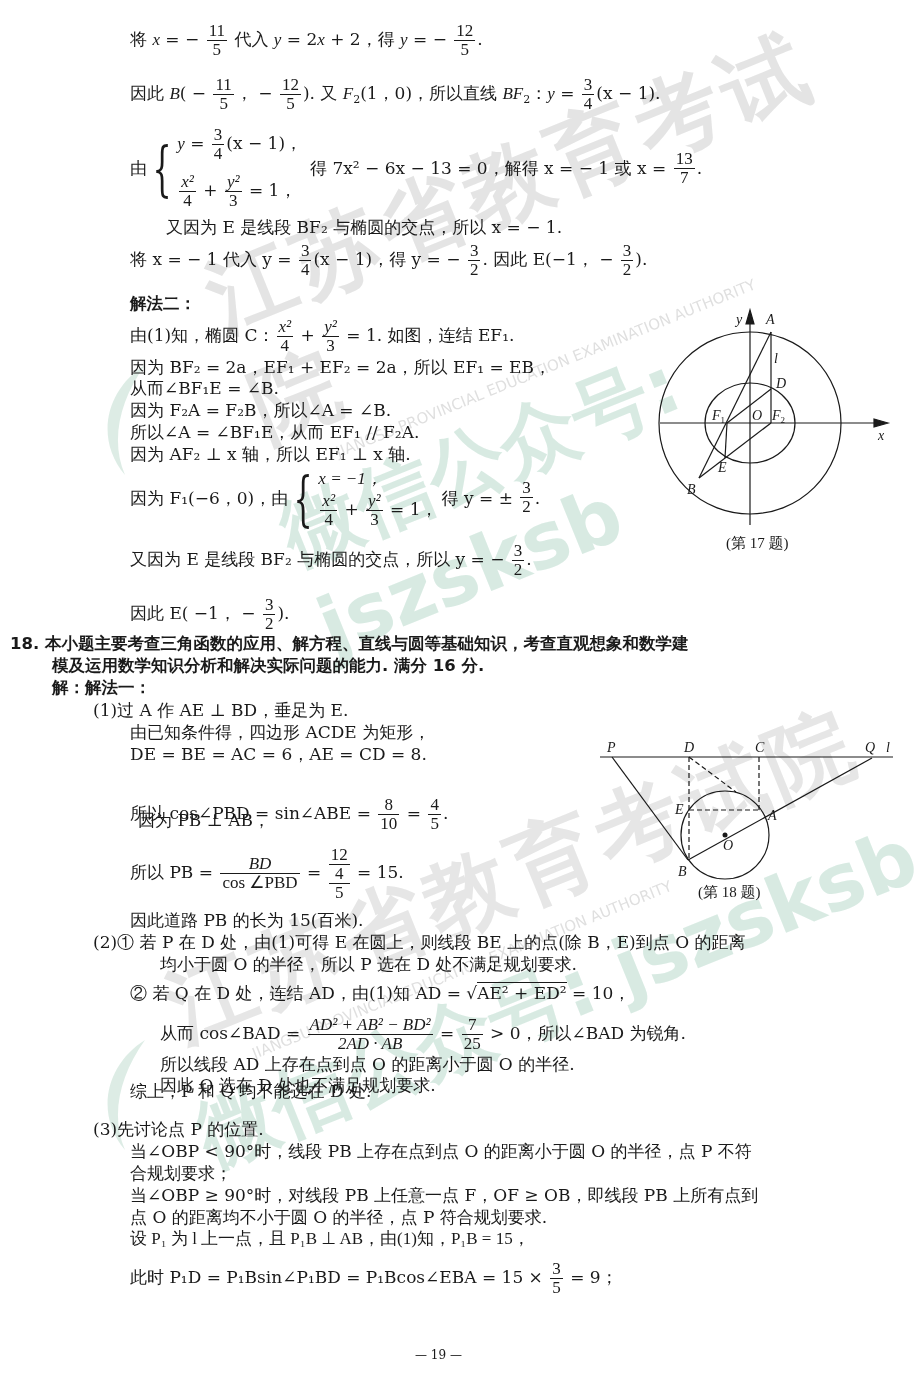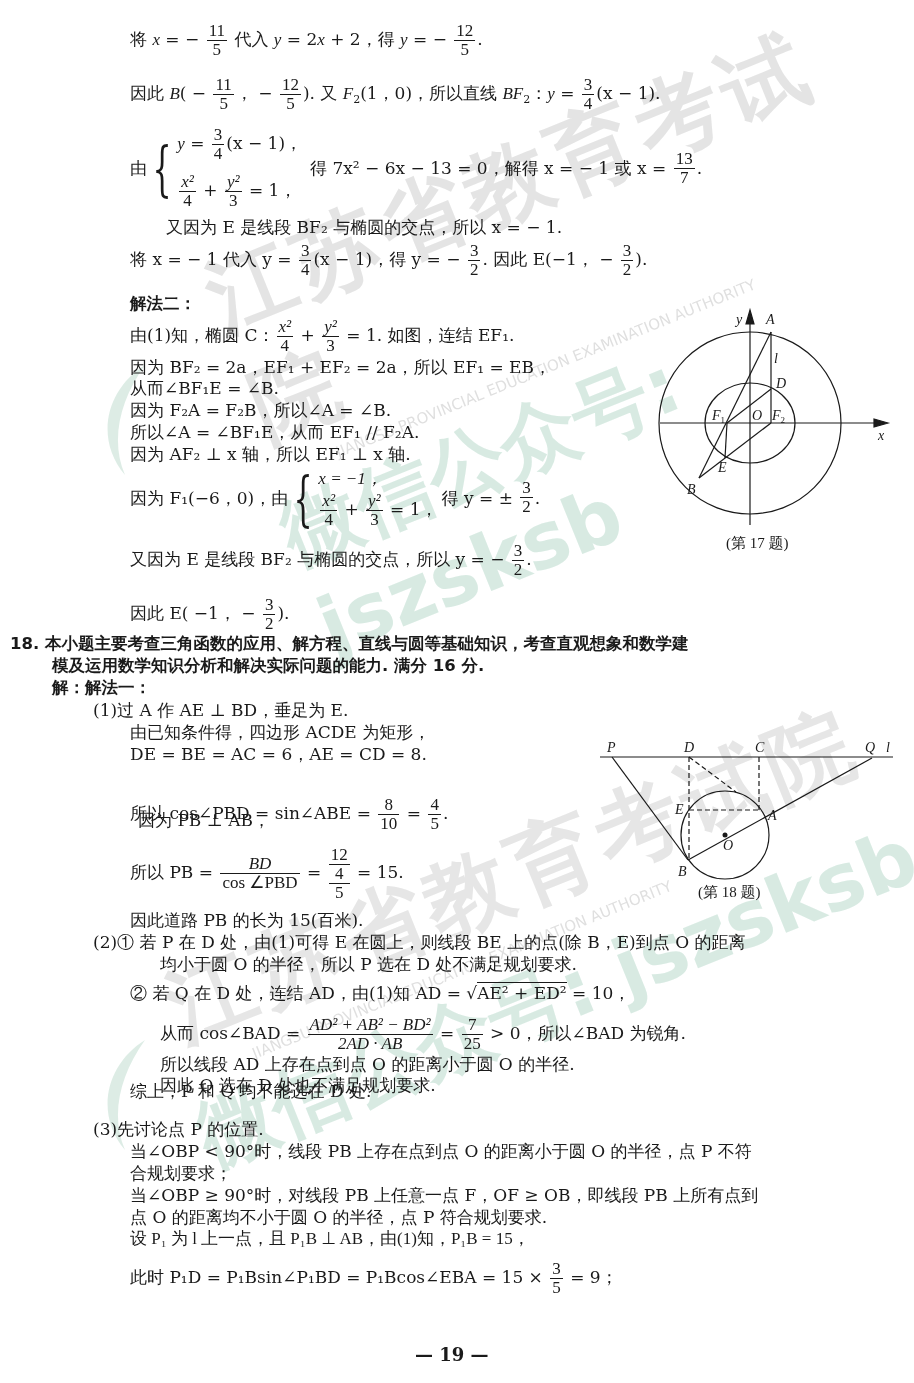--- a/index.html
+++ b/index.html
@@ -172,13 +172,13 @@
     <text x="275" y="22">Q</text>
     <text x="296" y="22">l</text>
     <text x="85" y="84">E</text>
     <text x="178" y="90">A</text>
     <text x="133" y="120">O</text>
     <text x="88" y="146">B</text>
   </g>
   <text x="108" y="167" font-size="15" fill="#1a1a1a">(第 18 题)</text>
 </svg>
 
-<div class="ln" style="left:415px;top:1345px;font-size:18px;font-weight:bold;">— 19 —</div>
+<div class="ln" style="left:415px;top:1345px;font-size:12px;">— 19 —</div>
 
 </body></html>

